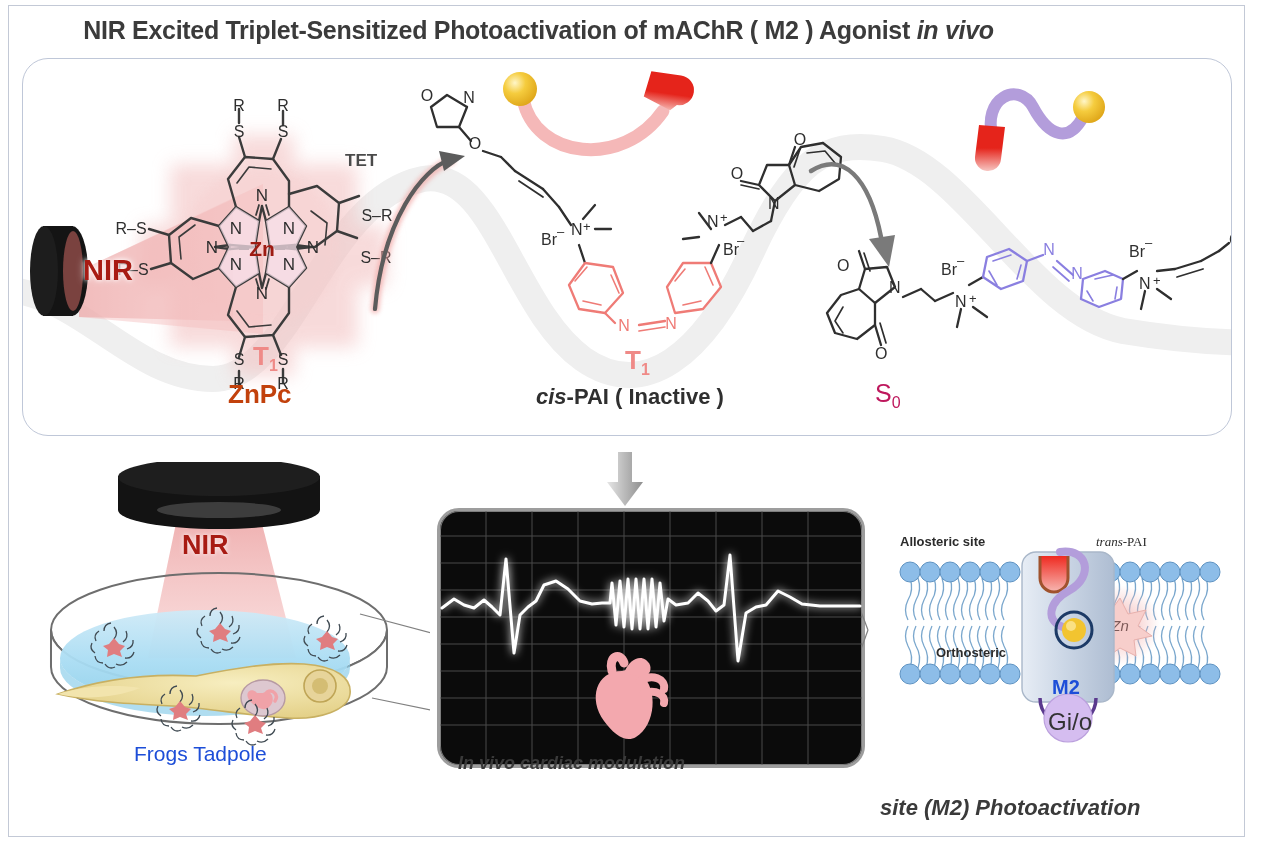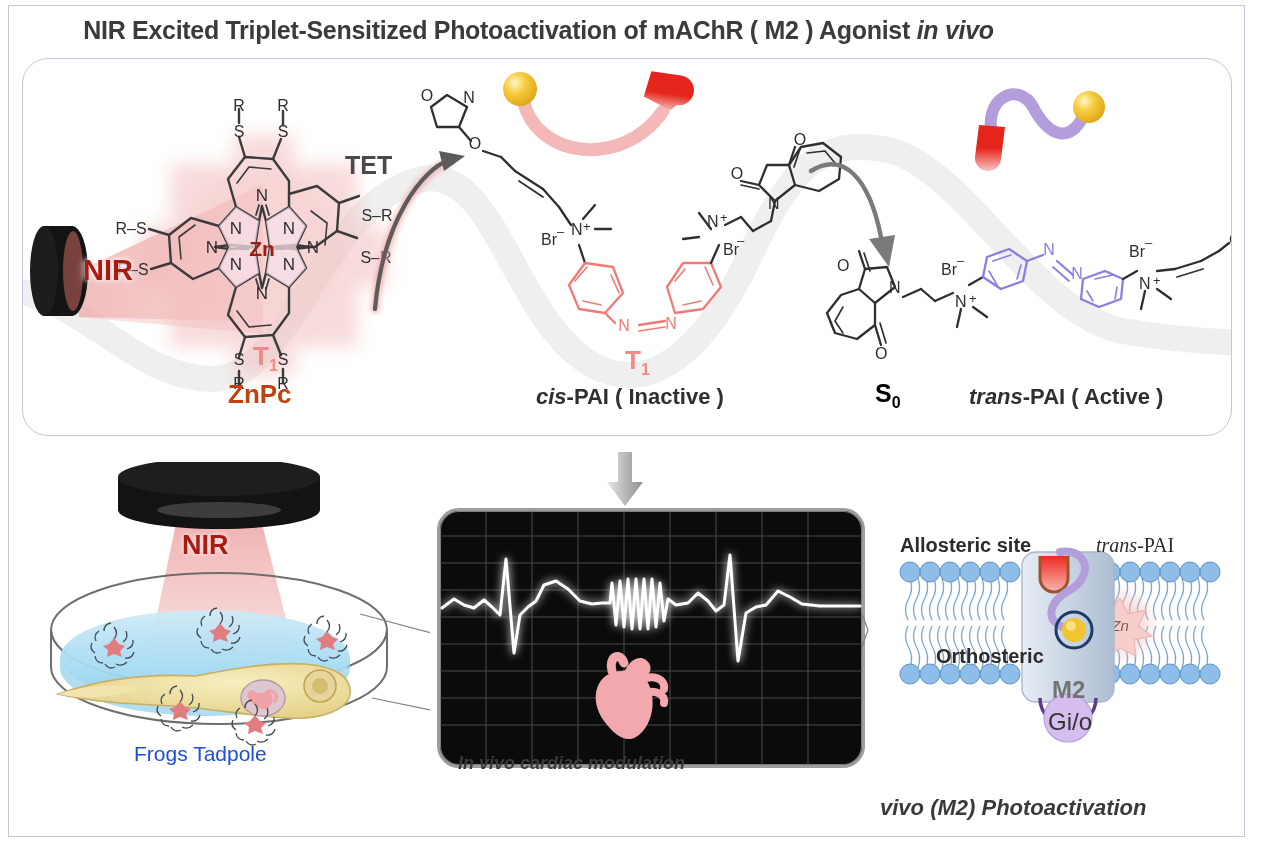--- a/index.html
+++ b/index.html
@@ -28,26 +28,26 @@
   
   .upper-panel{
     position:absolute;left:22px;top:58px;width:1210px;height:378px;
     border:1.6px solid #bfc7d8;border-radius:26px;background:#ffffff;
     box-sizing:border-box;overflow:hidden;
   }
   .svg-abs{position:absolute;left:0;top:0;overflow:visible;}
 
   
   .lbl{position:absolute;white-space:nowrap;}
-  .lbl-tet{font-size:25px;font-weight:bold;color:#4a4a4a;}
+  .lbl-tet{font-size:17px;font-weight:bold;color:#4a4a4a;}
   .lbl-nir{font-size:29px;font-weight:bold;color:#a81b13;
     text-shadow:0 0 4px rgba(255,255,255,.95),0 0 8px rgba(255,255,255,.8);}
   .lbl-t1{font-size:26px;font-weight:bold;color:#ef8a87;}
   .lbl-t1 sub{font-size:16px;}
-  .lbl-s0{font-size:25px;font-weight:bold;color:#000000;}
+  .lbl-s0{font-size:25px;font-weight:normal;color:#be185d;}
   .lbl-s0 sub{font-size:16px;}
   .lbl-name{font-size:22px;font-weight:bold;color:#2f2f2f;}
   .lbl-name i{font-style:italic;}
   .lbl-znpc{font-size:26px;font-weight:bold;color:#c2410c;}
 
   
   .bottom-caption{
     position:absolute;font-size:22px;font-weight:bold;font-style:italic;
     color:#3a3a3a;white-space:nowrap;
   }
@@ -62,24 +62,24 @@
   .ecg-caption{left:458px;top:753px;font-size:18px;}
   .ecg-caption i{font-style:italic;}
 
   .dish-caption{left:22px;top:795px;}
   .mem-caption{left:880px;top:795px;}
 
   .lbl-dish{position:absolute;font-size:21px;color:#1d4ed8;white-space:nowrap;}
   .lbl-nir2{position:absolute;font-size:27px;font-weight:bold;color:#a81b13;
     text-shadow:0 0 5px rgba(255,255,255,.95);white-space:nowrap;}
 
-  .mem-lbl{position:absolute;white-space:nowrap;font-size:20px;color:#2b2b2b;}
+  .mem-lbl{position:absolute;white-space:nowrap;font-size:13px;color:#2b2b2b;}
   .mem-lbl.bold{font-weight:bold;}
   .mem-lbl.ital i{font-style:italic;}
-  .mem-m2{position:absolute;font-size:24px;font-weight:bold;color:#737373;}
+  .mem-m2{position:absolute;font-size:20px;font-weight:bold;color:#1d4ed8;}
   .mem-gio{position:absolute;font-size:24px;color:#333;}
 </style>
 </head>
 <body>
 
 <div id="root">
 
   <div class="outer-frame"></div>
 
   <div class="fig-title">
@@ -411,23 +411,20 @@
     <div class="lbl lbl-t1" style="left:602px;top:286px;">
       <span>T</span><sub>1</sub>
     </div>
     <div class="lbl lbl-name" style="left:513px;top:325px;">
       <i>cis</i><span>-PAI ( Inactive )</span>
     </div>
 
     <div class="lbl lbl-s0" style="left:852px;top:320px;">
       <span>S</span><sub>0</sub>
     </div>
-    <div class="lbl lbl-name" style="left:946px;top:325px;">
-      <i>trans</i><span>-PAI ( Active )</span>
-    </div>
   </div>
 
   <svg style="position:absolute;left:600px;top:452px;" width="50" height="56">
     <defs>
       <linearGradient id="gArrowDown" x1="0" y1="0" x2="1" y2="0">
         <stop offset="0%" stop-color="#e6e6e6"></stop>
         <stop offset="50%" stop-color="#b9b9b9"></stop>
         <stop offset="100%" stop-color="#8f8f8f"></stop>
       </linearGradient>
     </defs>
@@ -677,15 +674,15 @@
     </g>
   </svg>
 
   <div class="mem-lbl bold" style="left:900px;top:534px;">Allosteric site</div>
   <div class="mem-lbl ital" style="left:1096px;top:534px;font-family:Liberation Serif, serif;">
     <i>trans</i><span>-PAI</span>
   </div>
   <div class="mem-lbl bold" style="left:936px;top:645px;">Orthosteric</div>
   <div class="mem-m2" style="left:1052px;top:676px;">M2</div>
   <div class="mem-gio" style="left:1048px;top:708px;">Gi/o</div>
-  <div class="bottom-caption mem-caption">vivo (M2) Photoactivation</div>
+  <div class="bottom-caption mem-caption">site (M2) Photoactivation</div>
 
 </div>
 
 </body></html>

